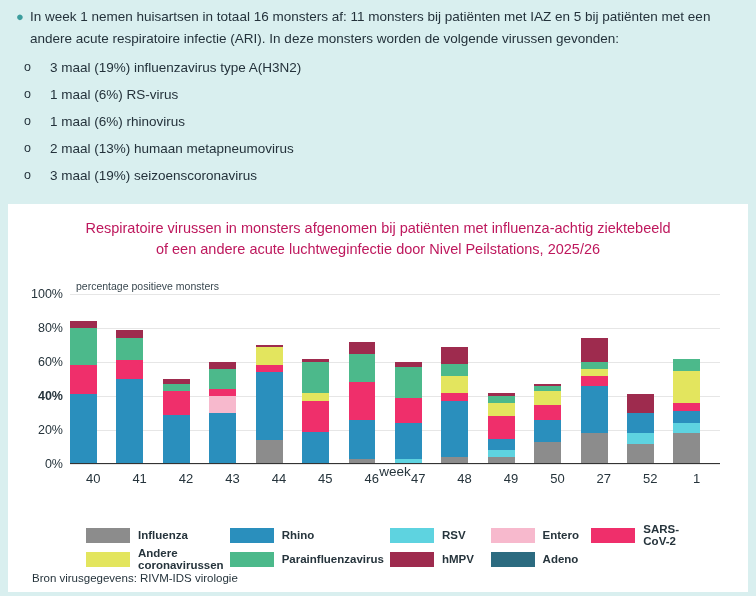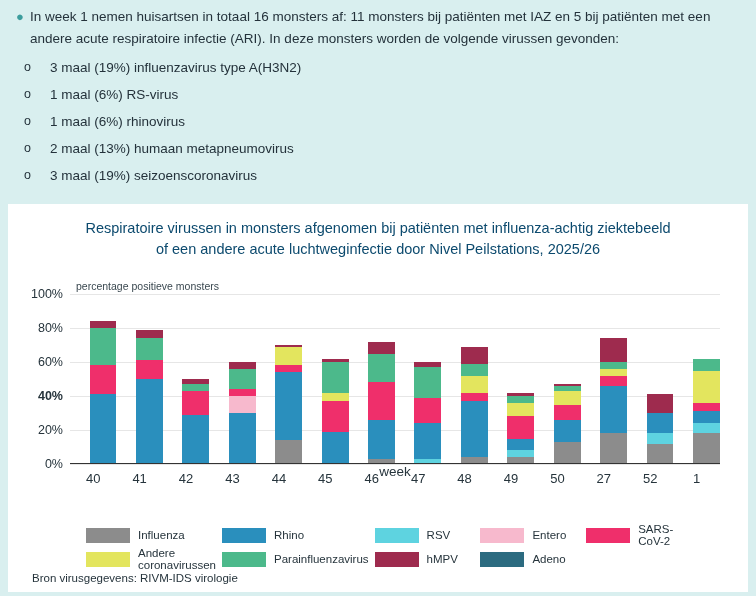--- a/index.html
+++ b/index.html
@@ -68,21 +68,21 @@
     left: 8px;
     top: 204px;
     width: 740px;
     height: 388px;
     background: #ffffff;
   }
   .chart-title {
     text-align: center;
     font-size: 14.5px;
     line-height: 21px;
-    color: #0c4a6e;
+    color: #be185d;
     padding: 14px 40px 0 40px;
   }
   .chart-title .line2 {
     display: block;
   }
 
   .plot-wrap {
     position: relative;
     margin-top: 20px;
     height: 225px;
@@ -132,21 +132,21 @@
     width: 100%;
     height: 100%;
     display: flex;
     align-items: flex-end;
   }
   .bar-slot {
     flex: 1 1 0;
     height: 100%;
     position: relative;
     display: flex;
-    justify-content: flex-end;
+    justify-content: flex-start;
     align-items: flex-end;
   }
   .bar {
     width: 58%;
     display: flex;
     flex-direction: column-reverse;
   }
   .seg {
     width: 100%;
   }
@@ -409,21 +409,21 @@
                 <div class="seg" style="height: 11.9px; background: rgb(76, 185, 139);"></div>
               </div>
               <div class="xtick">1</div>
             </div>
           </div>
         <div class="axis-line"></div>
       </div>
       <div class="x-axis-title">week</div>
     </div>
 
-    <div class="legend" id="legend" style="grid-template-columns: repeat(5, 1fr);">
+    <div class="legend" id="legend" style="grid-template-columns: repeat(5, 1fr); font-weight: bold;">
         <div class="legend-item">
           <span class="swatch" style="background: rgb(140, 140, 140);"></span>
           <span>Influenza</span>
         </div>
         <div class="legend-item">
           <span class="swatch" style="background: rgb(42, 143, 189);"></span>
           <span>Rhino</span>
         </div>
         <div class="legend-item">
           <span class="swatch" style="background: rgb(94, 211, 224);"></span>

